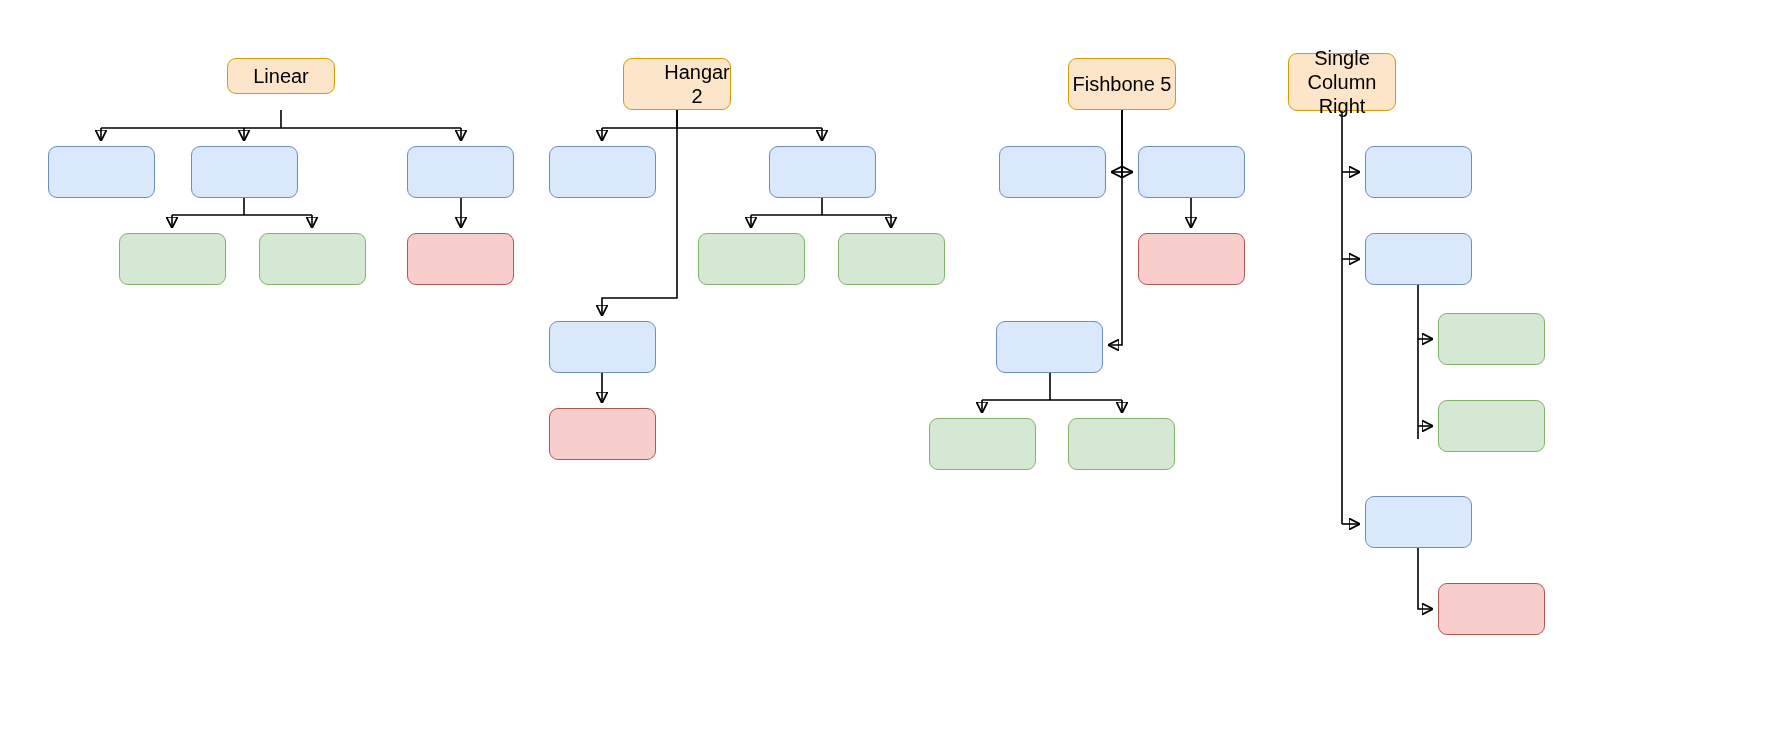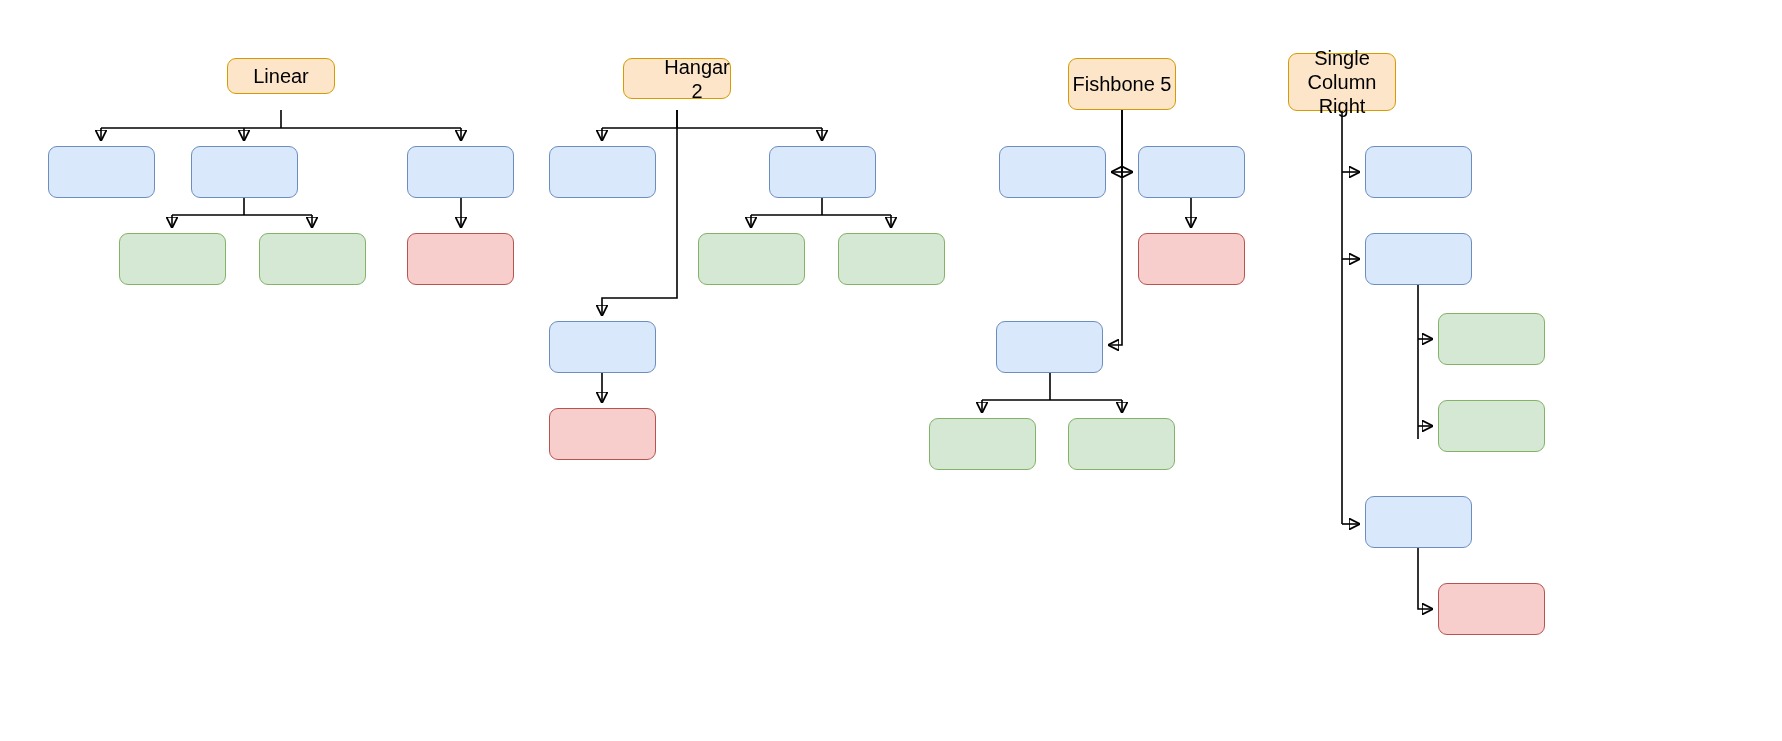--- a/index.html
+++ b/index.html
@@ -125,21 +125,21 @@
   </svg>
 
   <div class="node n-orange" style="left:227px; top:58px; width:108px; height:36px;">Linear</div>
   <div class="node n-blue" style="left:48px; top:146px; width:107px; height:52px;"></div>
   <div class="node n-blue" style="left:191px; top:146px; width:107px; height:52px;"></div>
   <div class="node n-blue" style="left:407px; top:146px; width:107px; height:52px;"></div>
   <div class="node n-green" style="left:119px; top:233px; width:107px; height:52px;"></div>
   <div class="node n-green" style="left:259px; top:233px; width:107px; height:52px;"></div>
   <div class="node n-red" style="left:407px; top:233px; width:107px; height:52px;"></div>
 
-  <div class="node n-orange" style="left:623px; top:58px; width:108px; height:41px;padding-left:40px;">Hangar 2</div>
+  <div class="node n-orange" style="left:623px; top:58px; width:108px; height:52px;padding-left:40px;">Hangar 2</div>
   <div class="node n-blue" style="left:549px; top:146px; width:107px; height:52px;"></div>
   <div class="node n-blue" style="left:769px; top:146px; width:107px; height:52px;"></div>
   <div class="node n-green" style="left:698px; top:233px; width:107px; height:52px;"></div>
   <div class="node n-green" style="left:838px; top:233px; width:107px; height:52px;"></div>
   <div class="node n-blue" style="left:549px; top:321px; width:107px; height:52px;"></div>
   <div class="node n-red" style="left:549px; top:408px; width:107px; height:52px;"></div>
 
   <div class="node n-orange" style="left:1068px; top:58px; width:108px; height:52px;">Fishbone 5</div>
   <div class="node n-blue" style="left:999px; top:146px; width:107px; height:52px;"></div>
   <div class="node n-blue" style="left:1138px; top:146px; width:107px; height:52px;"></div>

